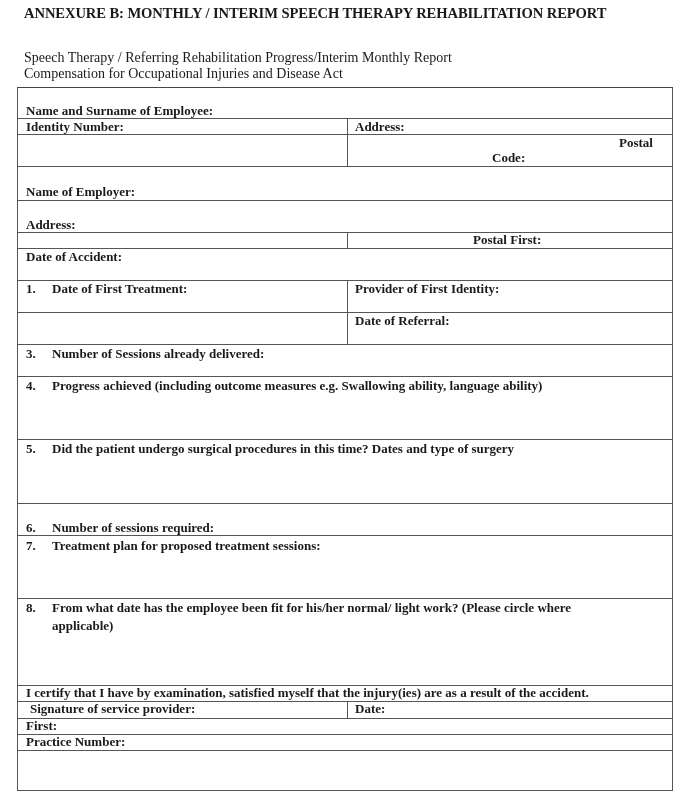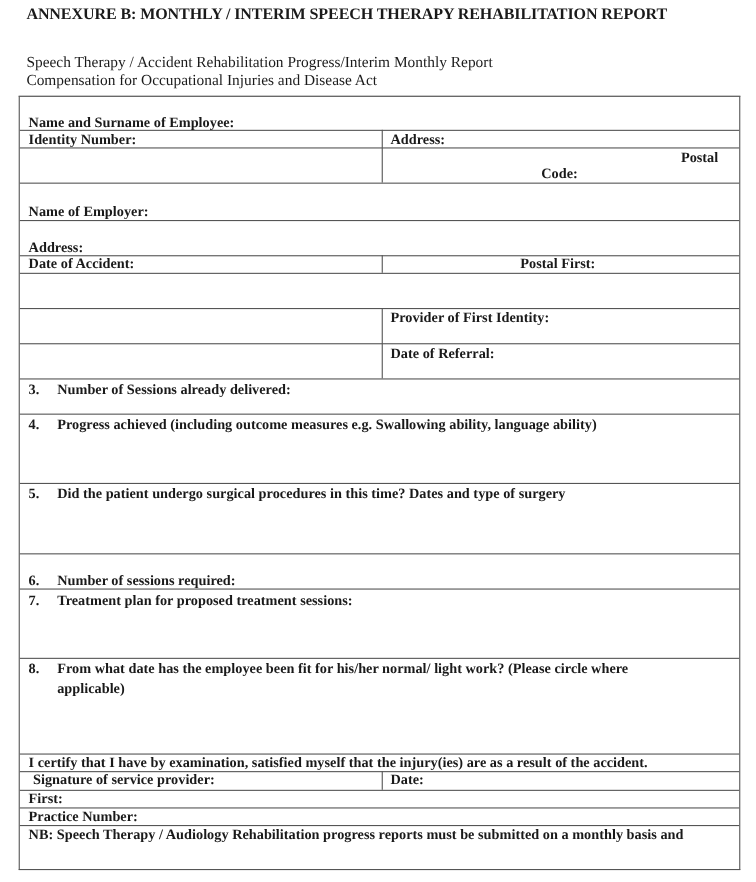--- a/index.html
+++ b/index.html
@@ -12,21 +12,21 @@
   .hline { position: absolute; left: 0; right: 0; height: 0; border-top: 1px solid #555; }
   .vline { position: absolute; width: 0; border-left: 1px solid #555; }
   .lbl { position: absolute; font-size: 13px; font-weight: bold; white-space: nowrap; }
   .num { display: inline-block; width: 26px; }
   .field { position: absolute; }
 </style>
 </head>
 <body>
 
 <div class="title">ANNEXURE B: MONTHLY / INTERIM SPEECH THERAPY REHABILITATION REPORT</div>
-<div class="sub sub1">Speech Therapy / Accident Rehabilitation Progress/Interim Monthly Report</div>
+<div class="sub sub1">Speech Therapy / Referring Rehabilitation Progress/Interim Monthly Report</div>
 <div class="sub sub2">Compensation for Occupational Injuries and Disease Act</div>
 
 <div class="form">
 
   <div class="hline" style="top:30px"></div>
   <div class="hline" style="top:46px"></div>
   <div class="hline" style="top:78px"></div>
   <div class="hline" style="top:112px"></div>
   <div class="hline" style="top:144px"></div>
   <div class="hline" style="top:160px"></div>
@@ -61,23 +61,24 @@
   <div class="lbl" style="left:474px; top:62px">Code:</div>
 
   <div class="field" style="left:0;top:79px;width:654px;height:33px"></div>
   <div class="lbl" style="left:8px; top:96px">Name of Employer:</div>
 
   <div class="field" style="left:0;top:113px;width:654px;height:47px"></div>
   <div class="lbl" style="left:8px; top:129px">Address:</div>
   <div class="lbl" style="left:455px; top:144px">Postal First:</div>
 
   <div class="field" style="left:0;top:161px;width:654px;height:31px"></div>
-  <div class="lbl" style="left:8px; top:144px">Date of Accident:</div>
+  <div class="lbl" style="left:8px; top:161px">Date of Accident:</div>
 
   <div class="field" style="left:0;top:193px;width:329px;height:31px"></div>
+  <div class="lbl" style="left:8px; top:193px"><span class="num">1.</span><span>Date of First Treatment:</span></div>
   <div class="field" style="left:330px;top:193px;width:324px;height:31px"></div>
   <div class="lbl" style="left:337px; top:193px">Provider of First Identity:</div>
 
   <div class="field" style="left:0;top:225px;width:329px;height:31px"></div>
   <div class="field" style="left:330px;top:225px;width:324px;height:31px"></div>
   <div class="lbl" style="left:337px; top:225px">Date of Referral:</div>
 
   <div class="field" style="left:0;top:257px;width:654px;height:31px"></div>
   <div class="lbl" style="left:8px; top:258px"><span class="num">3.</span><span>Number of Sessions already delivered:</span></div>
 
@@ -103,14 +104,13 @@
   <div class="lbl" style="left:12px; top:613px">Signature of service provider:</div>
   <div class="field" style="left:330px;top:614px;width:324px;height:16px"></div>
   <div class="lbl" style="left:337px; top:613px">Date:</div>
 
   <div class="field" style="left:0;top:631px;width:654px;height:15px"></div>
   <div class="lbl" style="left:8px; top:630px">First:</div>
 
   <div class="field" style="left:0;top:647px;width:654px;height:15px"></div>
   <div class="lbl" style="left:8px; top:646px">Practice Number:</div>
 
-  <div class="lbl" style="left:8px; top:663px">NB: Speech Therapy / Audiology Rehabilitation progress reports must be submitted on a monthly basis and</div>
 </div>
 
 </body></html>

